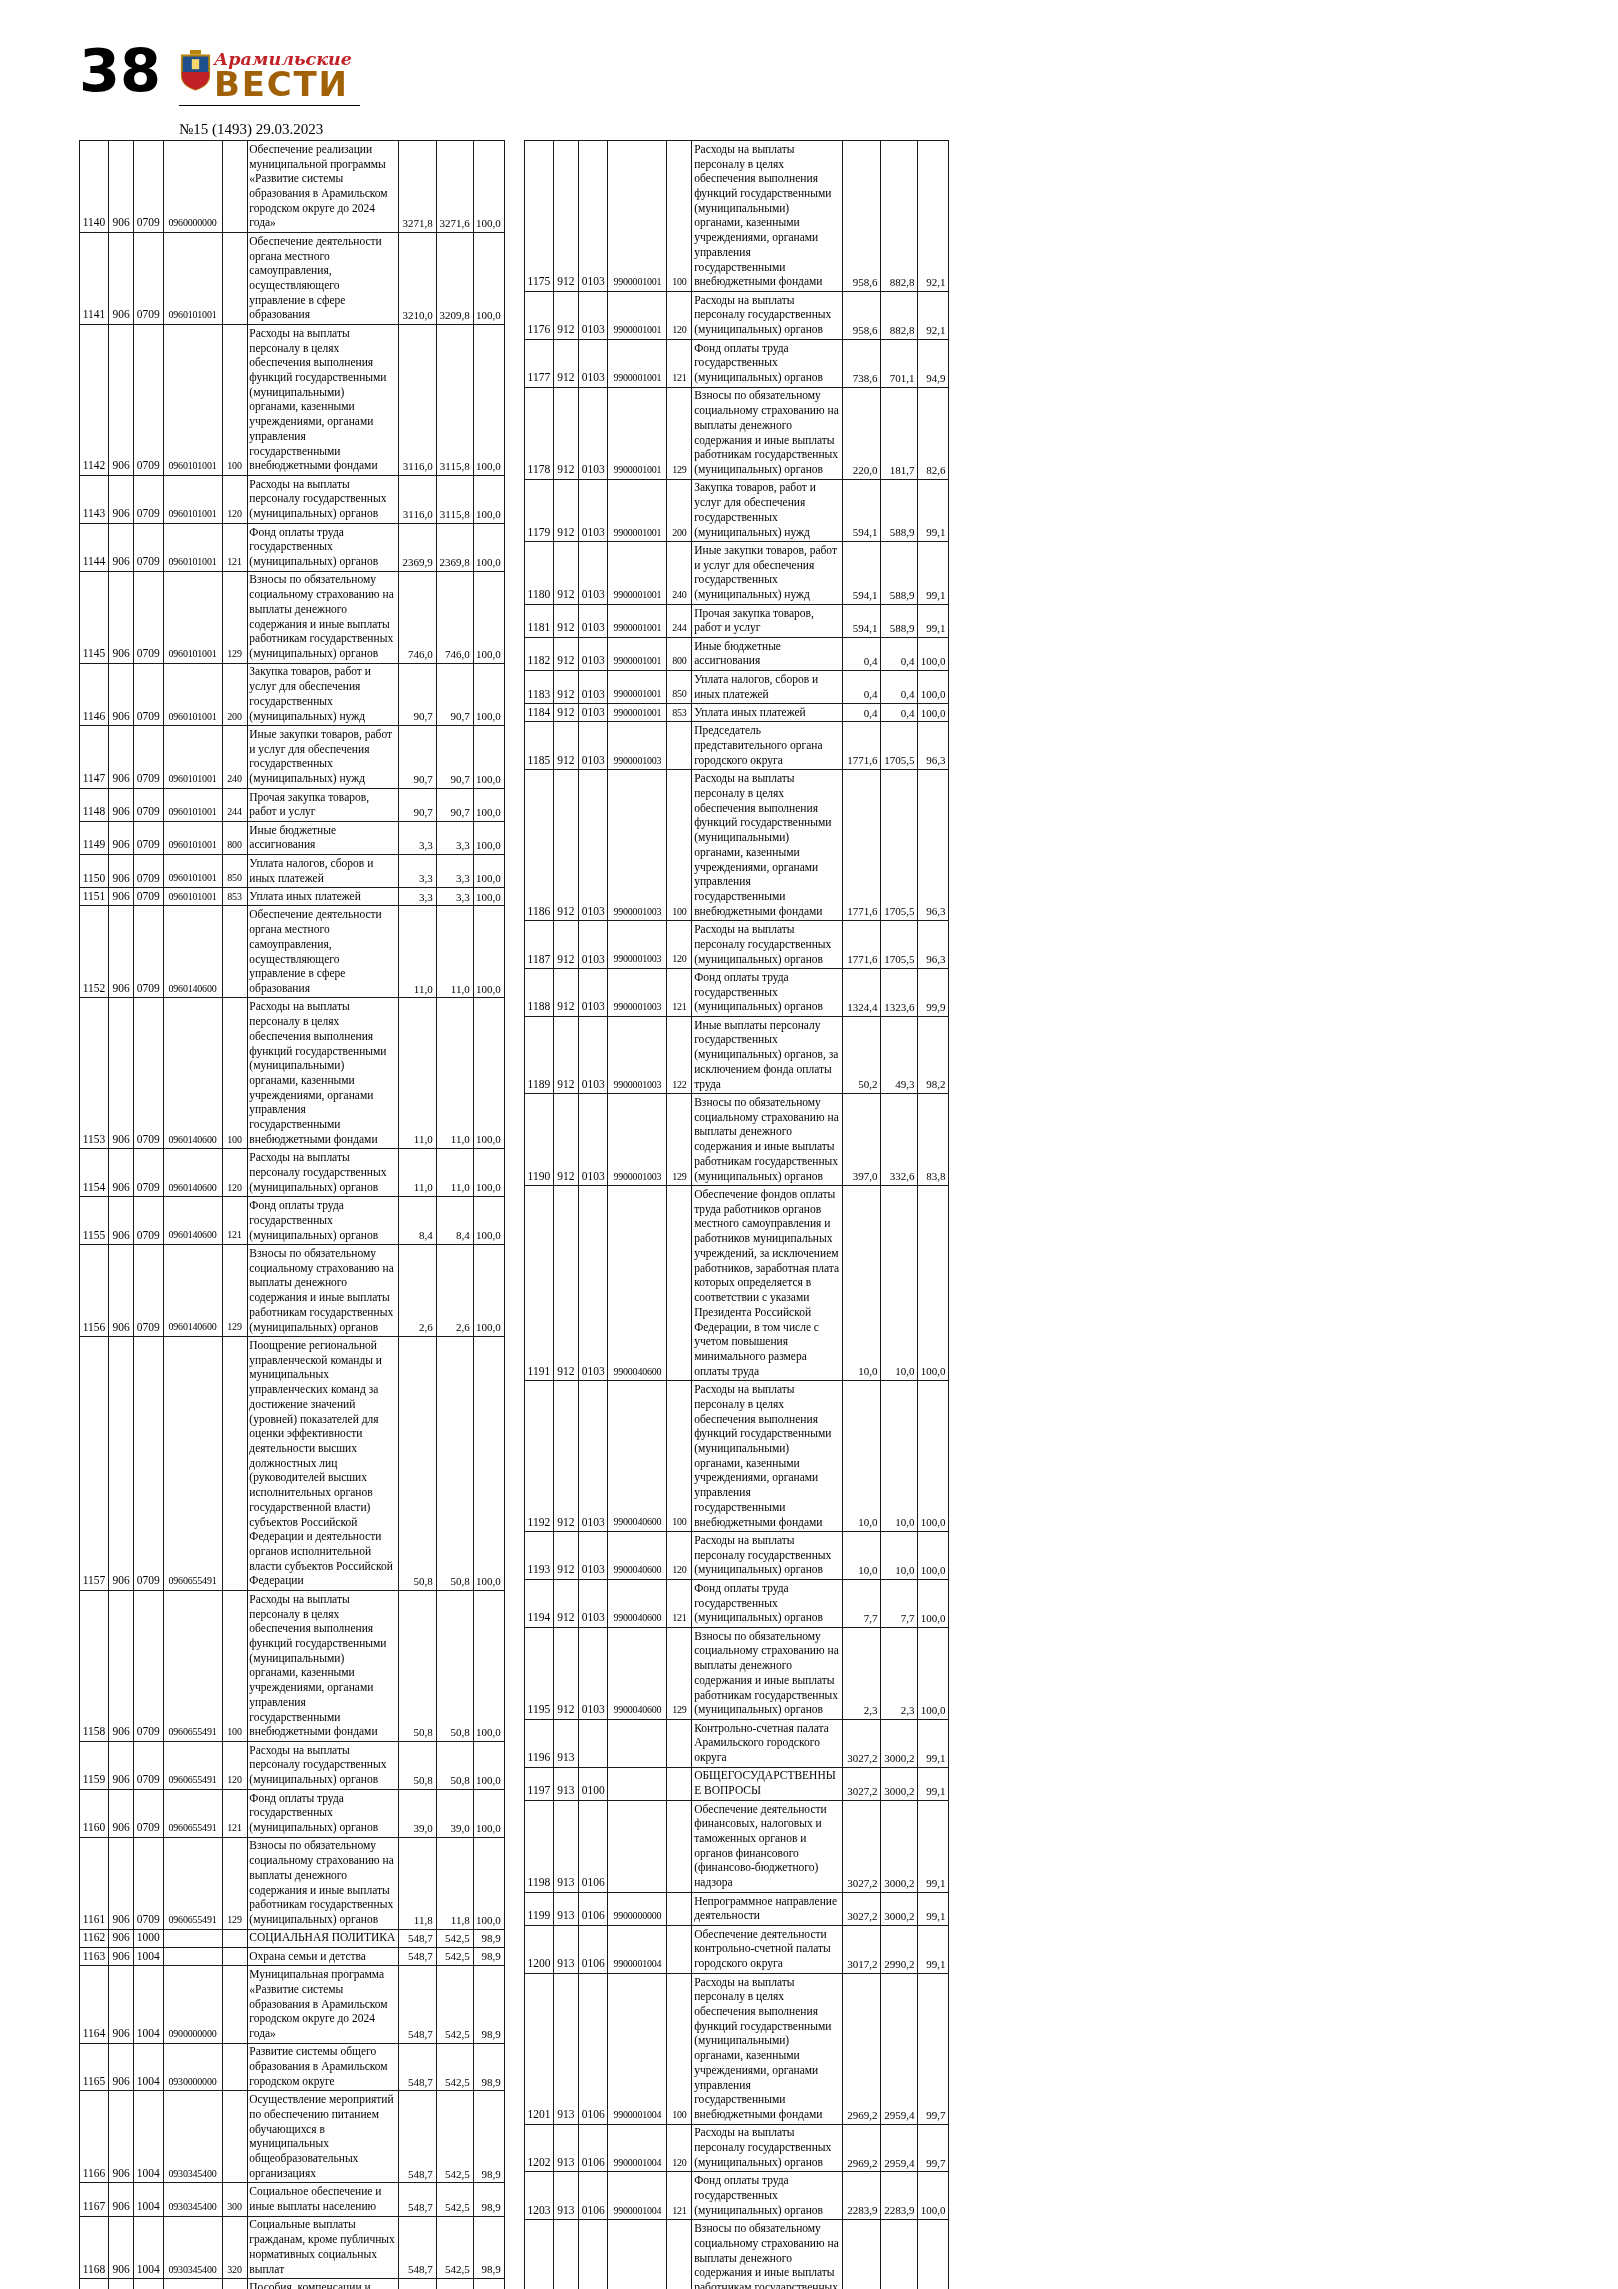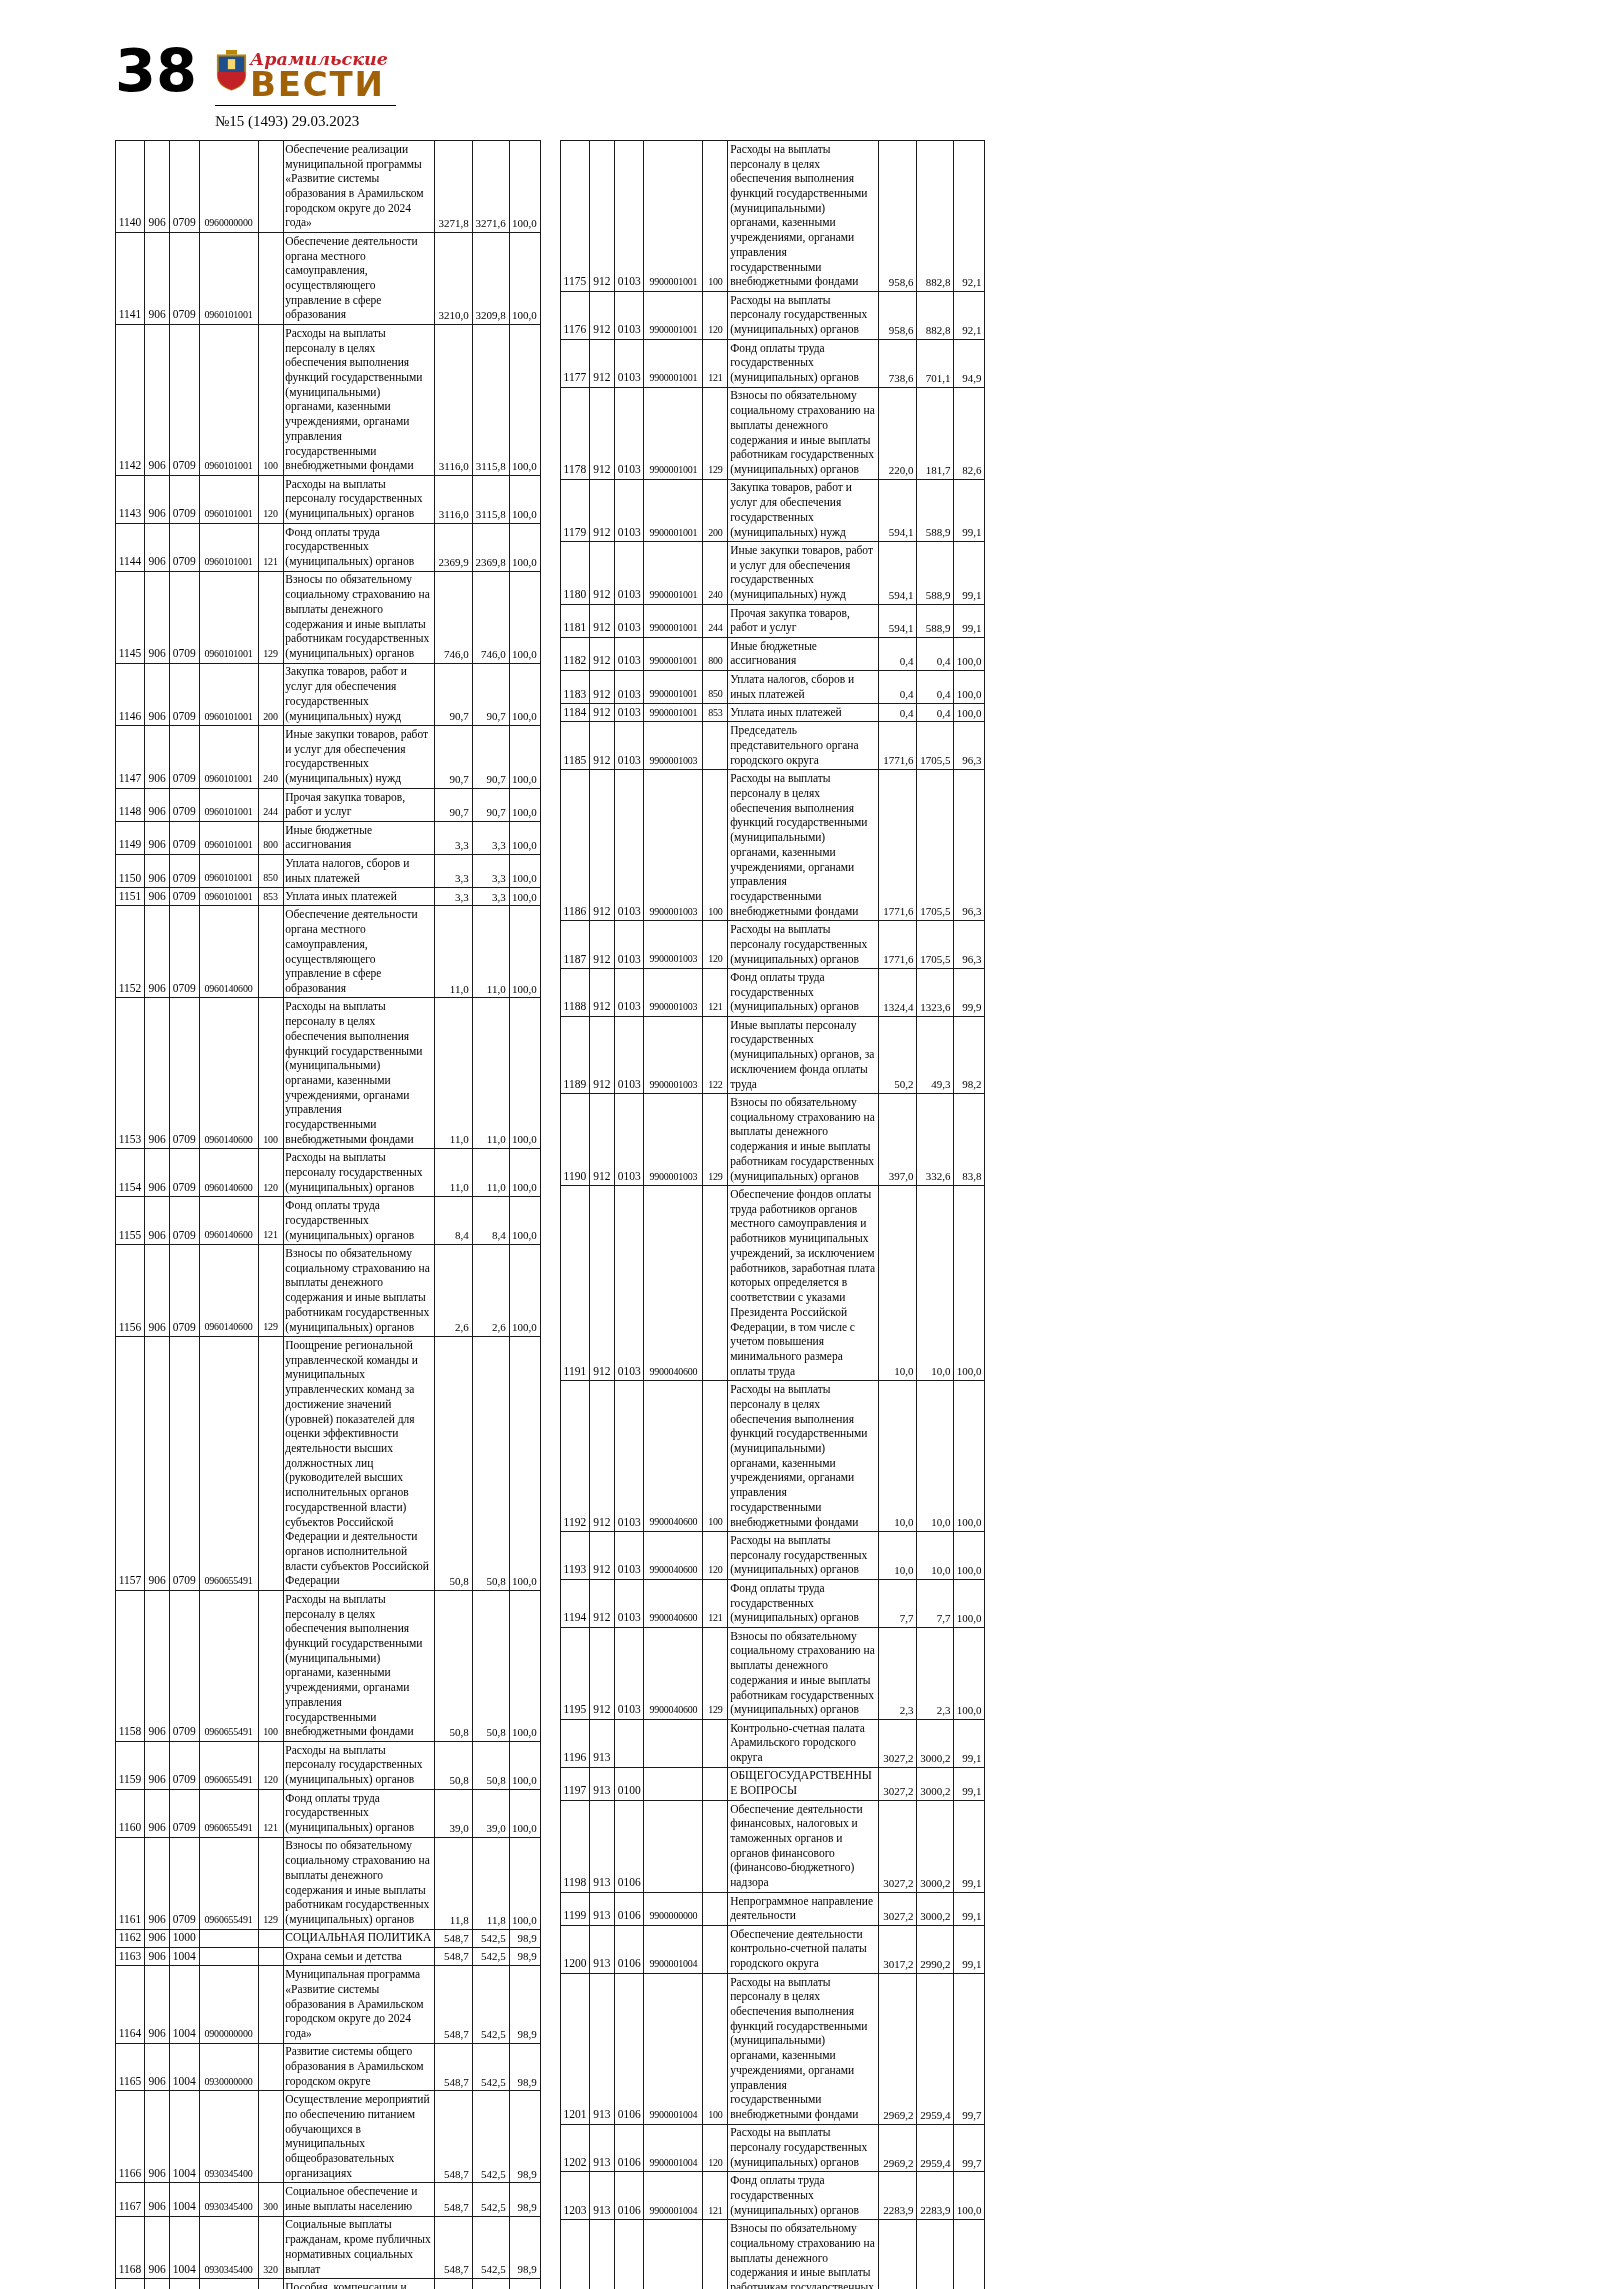--- a/index.html
+++ b/index.html
@@ -5,21 +5,20 @@
   * { box-sizing: border-box; }
   html, body { margin: 0; padding: 0; background: #ffffff; }
   .page {
     position: relative;
     width: 1319px;
     height: 2290px;
     background: #ffffff;
     color: #000;
     font-family: "Liberation Serif", serif;
     overflow: hidden;
-    margin-left: 36px;
   }
   
   .masthead { position: absolute; top: 48px; left: 79px; right: 79px; height: 89px; }
   .page-num {
     position: absolute; left: 0; top: -7.4px;
     font-family: "DejaVu Sans", sans-serif;
     font-weight: 700; font-size: 59px; line-height: 1;
   }
   .brand { position: absolute; left: 100px; top: 1.8px; }
   .brand-row { display: flex; align-items: flex-start; gap: 2px; }
@@ -34,21 +33,21 @@
   .brand-main {
     color: #a16207;
     font-family: "DejaVu Sans", sans-serif;
     font-weight: 800; font-size: 34px; line-height: 0.95;
     letter-spacing: 1.8px;
   }
   .issue {
     margin-top: 4.6px;
     font-size: 15px;
     border-top: 1.4px solid #000;
-    padding-top: 7px;
+    padding-top: 15px;
     width: 181px;
   }
   .section-title {
     position: absolute; left: 277px; top: -5.5px; width: 701px;
     margin: 0; text-align: center;
     font-family: "DejaVu Serif", serif;
     font-style: italic; font-weight: 500;
     font-size: 72px; line-height: 1;
   }
   

